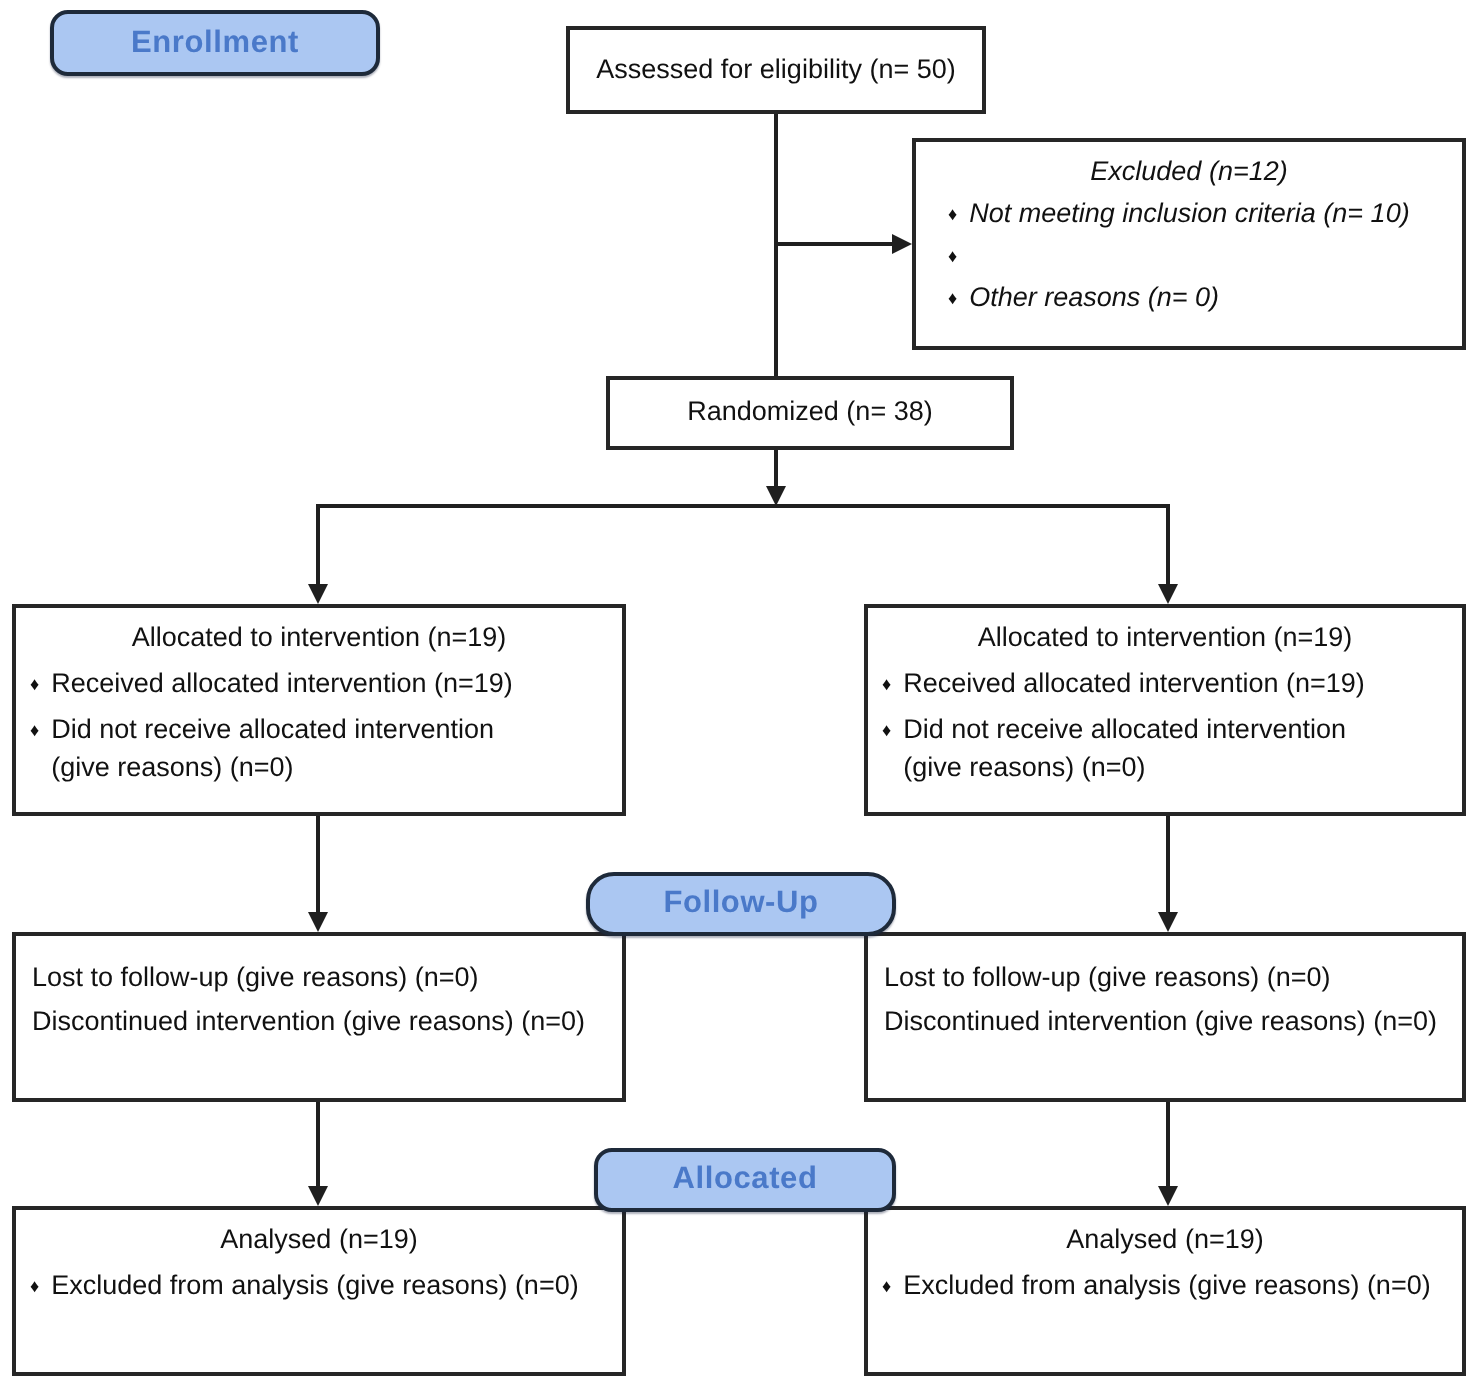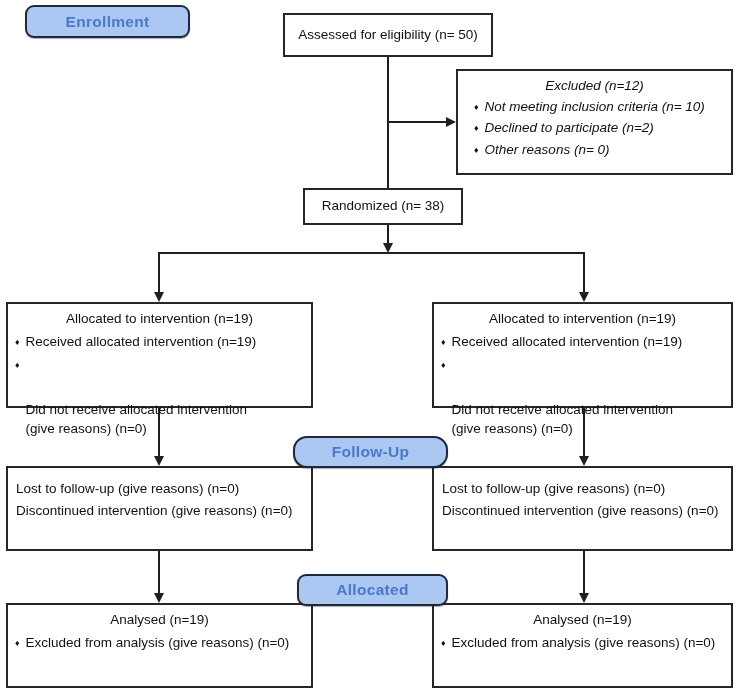--- a/index.html
+++ b/index.html
@@ -54,21 +54,21 @@
     padding-right: 4px;
     margin-top: 5px;
     align-items: flex-start;
   }
   .box--excluded .bullet-row { padding-left: 16px; margin-top: 3px; }
   .bullet {
     flex: 0 0 auto;
     font-size: 9px;
     line-height: 18px;
   }
-  .narrow { max-width: 248px; margin-top: 45px; }
+  .narrow { max-width: 248px; }
   .plain-line {
     margin: 0;
     padding: 0 6px 0 8px;
   }
   .plain-line.first { margin-top: 12px; }
   .plain-line.second { margin-top: 4px; }
   .stage-label {
     position: absolute;
     z-index: 3;
     box-sizing: border-box;
@@ -125,29 +125,28 @@
   </div>
 
   <div class="box box--excluded" style="left:456px; top:69px; width:277px; height:106px;font-style:italic;">
     <div class="box-title">Excluded (n=12)</div>
     <div class="bullet-row">
       <span class="bullet">♦</span>
       <span>Not meeting inclusion criteria (n= 10)</span>
     </div>
     <div class="bullet-row">
       <span class="bullet">♦</span>
-      <span>Declined to participate (n=2)</span>
     </div>
     <div class="bullet-row">
       <span class="bullet">♦</span>
       <span>Other reasons (n= 0)</span>
     </div>
   </div>
 
-  <div class="box vcenter" style="left:303px; top:188px; width:160px; height:37px;">
+  <div class="box vcenter" style="left:303px; top:188px; width:204px; height:37px;">
     <span>Randomized (n= 38)</span>
   </div>
 
   <div class="box" style="left:6px; top:302px; width:307px; height:106px;">
     <div class="box-title">Allocated to intervention (n=19)</div>
     <div class="bullet-row">
       <span class="bullet">♦</span>
       <span>Received allocated intervention (n=19)</span>
     </div>
     <div class="bullet-row">

